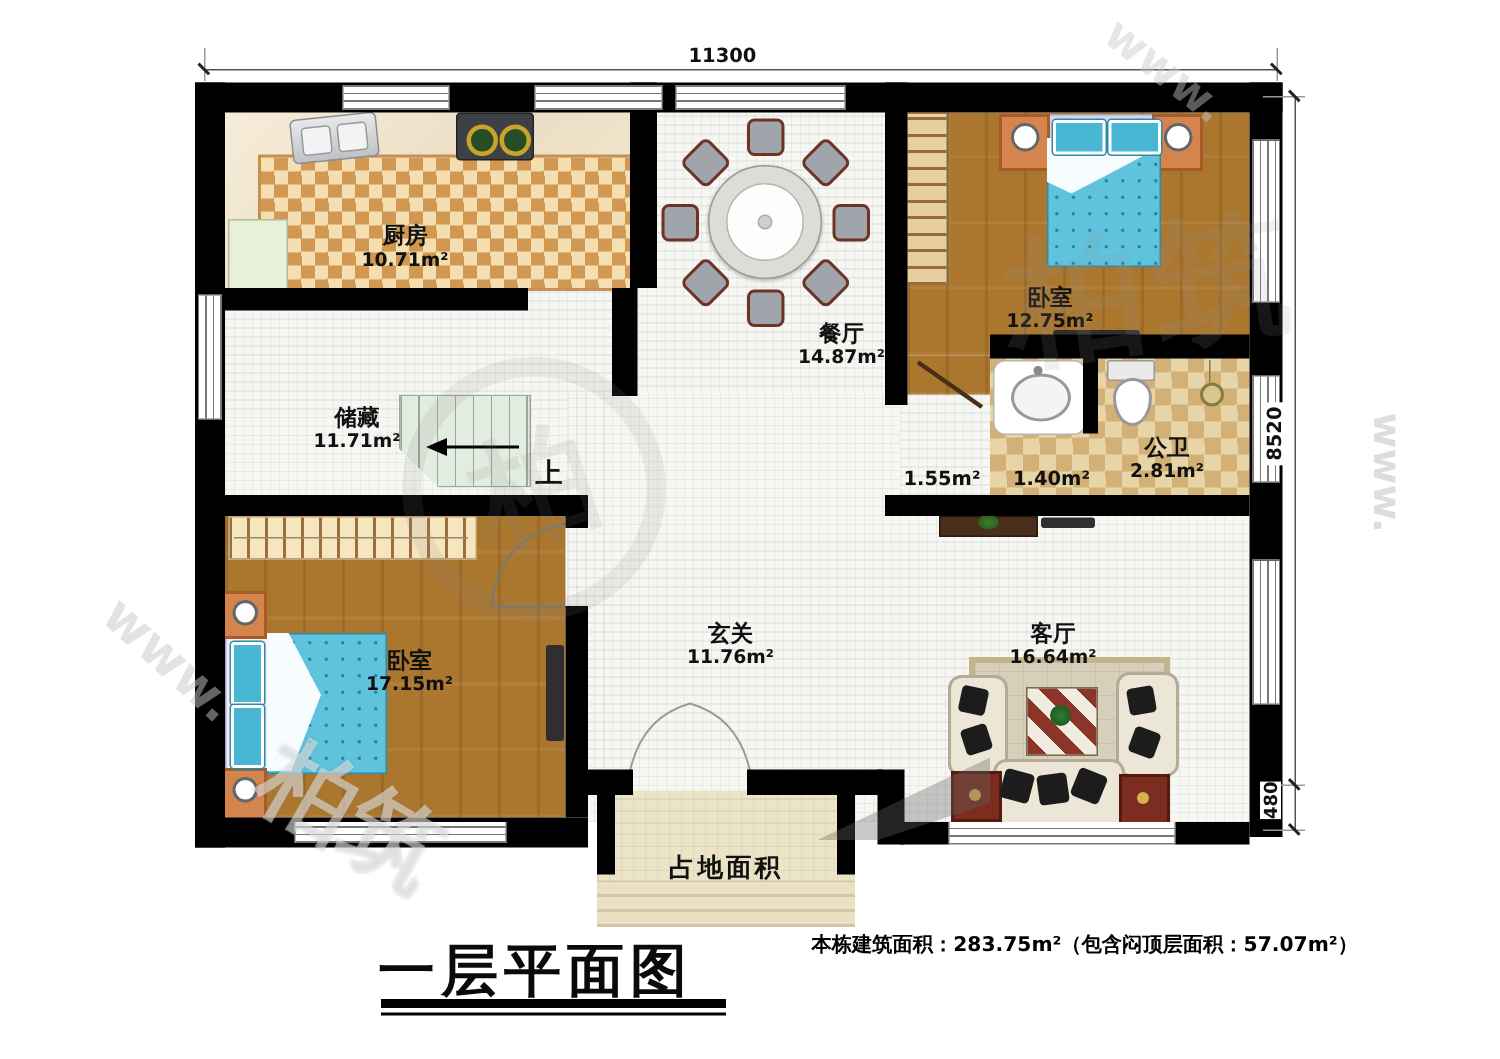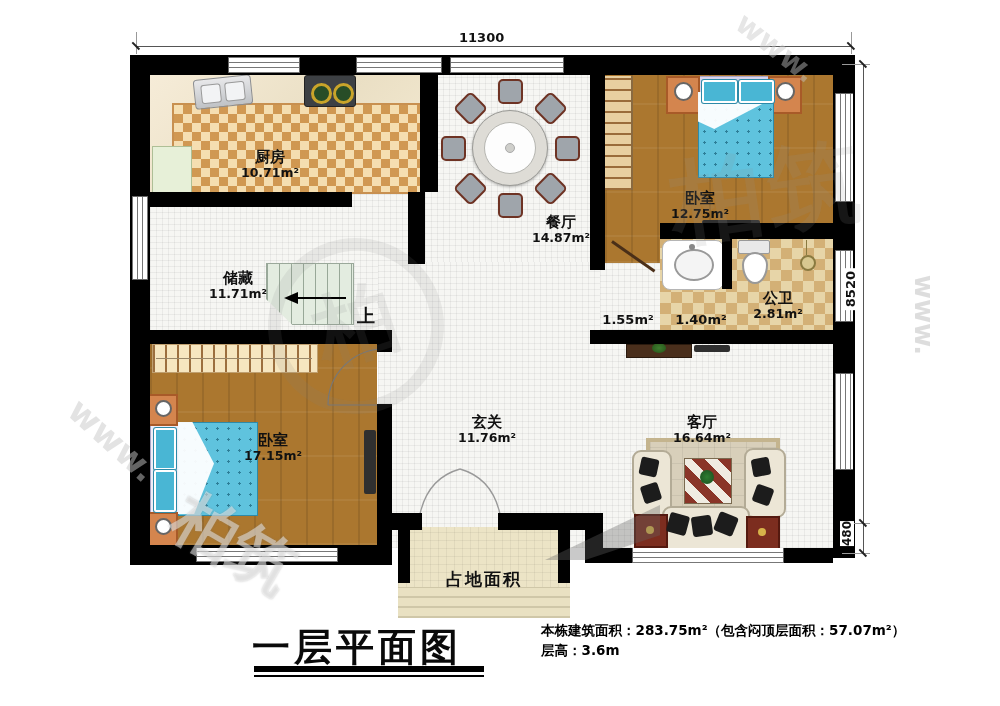--- a/index.html
+++ b/index.html
@@ -292,16 +292,15 @@
   </div>
   <div class="wm" style="left:545px;top:505px;width:115px;height:55px;background:rgba(100,100,100,.35);clip-path:polygon(0 100%,100% 0,100% 55%,35% 100%);"></div>
 
   <div class="title-big" style="left:252px;top:622px;">
     <span>一层平面图</span>
   </div>
   <div class="abs" style="left:254px;top:666px;width:230px;height:6px;background:#000;z-index:70;"></div>
   <div class="abs" style="left:254px;top:675px;width:230px;height:2px;background:#000;z-index:70;"></div>
   <div class="info" style="left:495px;top:620px;margin-left:46px;">
     <div>本栋建筑面积：283.75m²（包含闷顶层面积：57.07m²）</div>
-    <div>层高：3.6m</div>
   </div>
 
 </div>
 
 </body></html>

